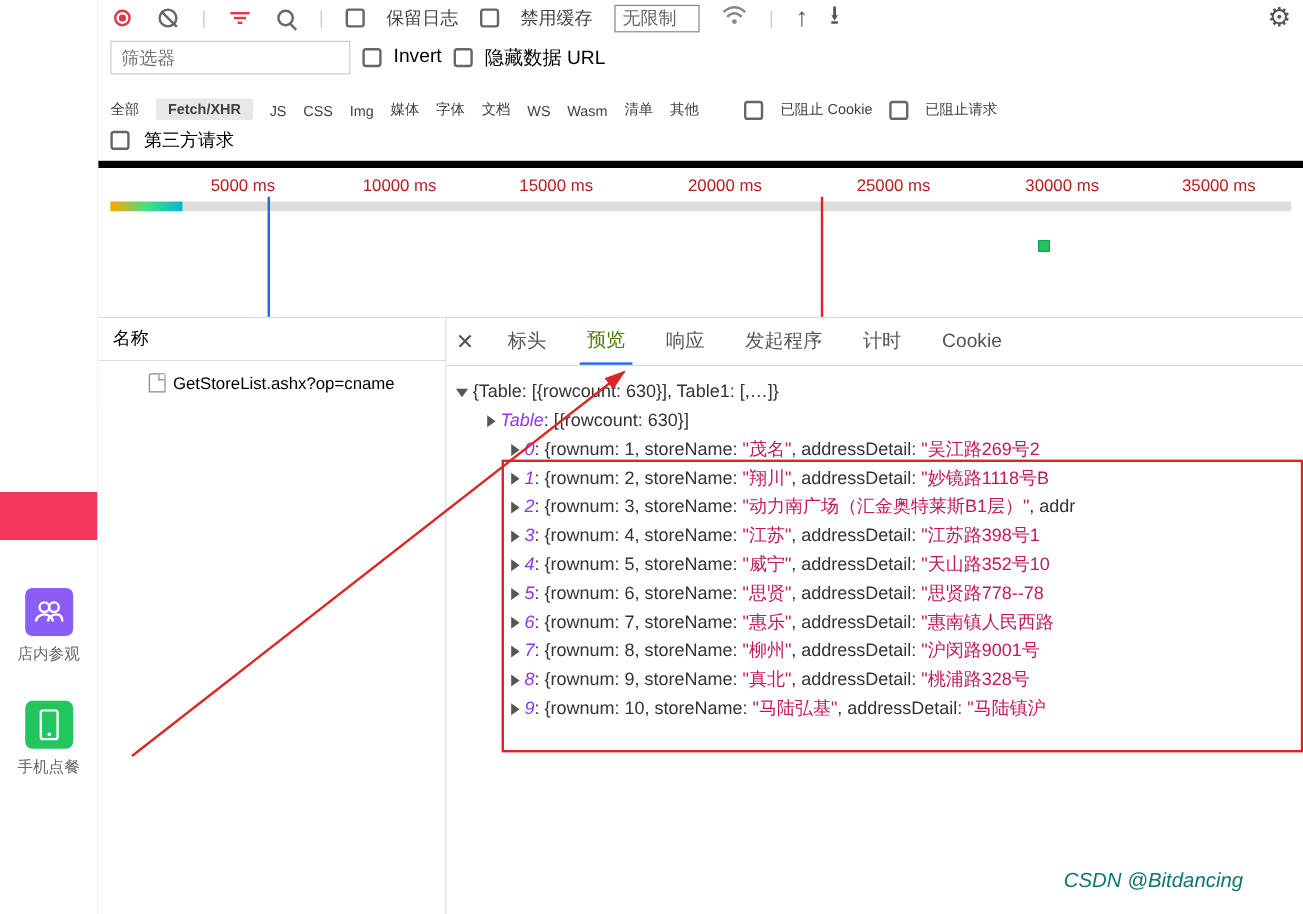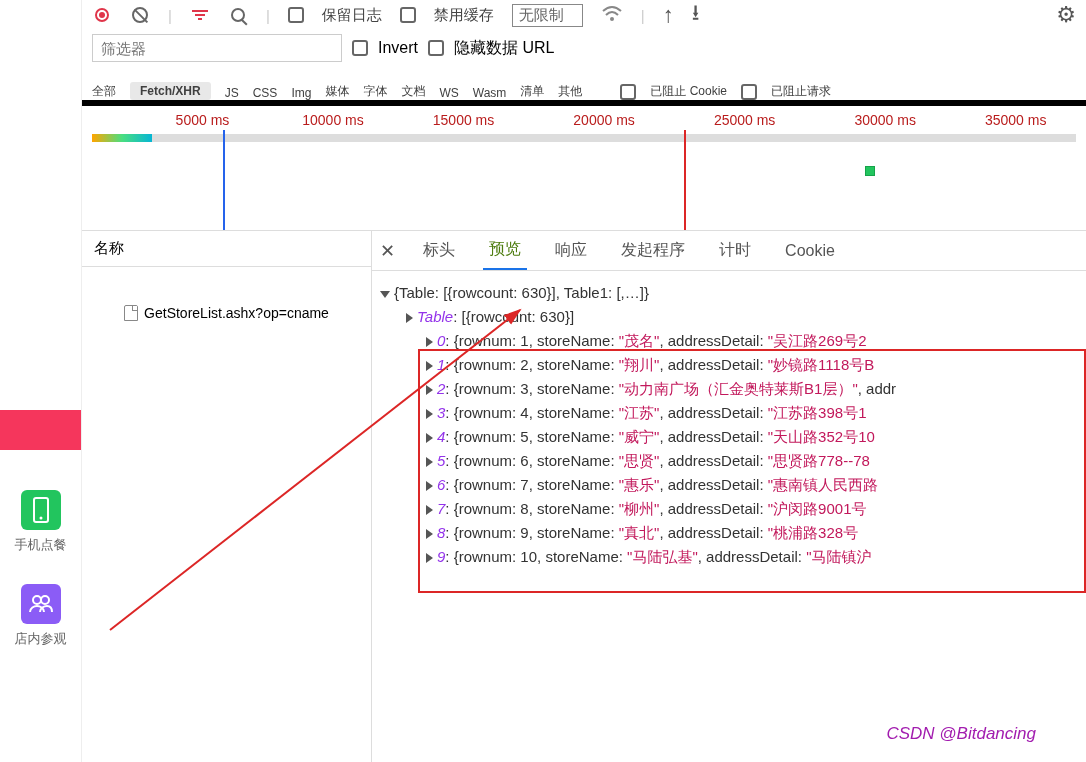--- a/index.html
+++ b/index.html
@@ -21,81 +21,81 @@
 .block-circle::after { content:''; width:18px; height:2px; background:#666; position:absolute; top:6px; left:-2px; transform:rotate(45deg);}
 .filter-lines { display:inline-flex; flex-direction:column; gap:2px;}
 .filter-lines i { display:block; height:2px; background:#e0354a;}
 .filter-lines i:nth-child(1){width:16px;} .filter-lines i:nth-child(2){width:10px;margin-left:3px;} .filter-lines i:nth-child(3){width:4px;margin-left:6px;}
 .search-glass { width:14px;height:14px;border:2px solid #666;border-radius:50%;position:relative;}
 .search-glass::after{content:'';width:2px;height:8px;background:#666;position:absolute;bottom:-6px;right:-2px;transform:rotate(-45deg);}
 .chk { width:16px; height:16px; border:2px solid #666; border-radius:3px; display:inline-block;}
 .select-box { border:1px solid #888; padding:1px 18px 1px 6px; font-size:15px; color:#666; position:relative;}
 .gear { font-size:22px; color:#555;}
 .filter-row { height: 36px; display:flex; align-items:center; padding: 0 10px; gap:10px; }
-.filter-input { width: 250px; height: 28px; border:1px solid #ccc; padding: 0 8px; font-size:15px; color:#999; background:#fff;}
+.filter-input { width: 200px; height: 28px; border:1px solid #ccc; padding: 0 8px; font-size:15px; color:#999; background:#fff;}
 .type-row { height: 34px; display:flex; align-items:flex-end; padding: 0 10px; gap:14px; font-size:12px; color:#404040; flex-wrap:wrap;}
 .type-row .pill { background:#e8e8e8; padding:2px 10px; border-radius:3px;font-weight:bold;}
 .type-row2 { height: 34px; display:flex; align-items:center; padding: 0 10px; gap:12px; font-size:15px;}
 .timeline { height: 130px; border-top:6px solid #000000; position:relative; font-family: monospace; font-size:14px; color:#b91c1c;}
 .timeline-labels { display:flex; position:absolute; top:6px; left:0; right:0;}
 .timeline-labels span { position:absolute; transform:translateX(-50%);}
 .timeline-track { position:absolute; top:28px; left:10px; right:10px; height:8px; background:#ddd;}
 .timeline-track::before { content:''; position:absolute; left:0; top:0; height:8px; width:60px; background:linear-gradient(90deg,#ffa500,#4ade80,#06b6d4);}
 .marker-blue { position:absolute; top:24px; bottom:0; width:2px; background:#2563eb;}
 .marker-red { position:absolute; top:24px; bottom:0; width:2px; background:#dc2626;}
 .green-sq { position:absolute; width:10px; height:10px; background:#22c55e; border:1px solid #16a34a;}
 .request-panel { flex:1; display:flex; border-top:1px solid #ddd; }
-.name-col { width: 290px; border-right:1px solid #ddd; display:flex; flex-direction:column;gap:28px;}
+.name-col { width: 290px; border-right:1px solid #ddd; display:flex; flex-direction:column;}
 .name-header { height:36px; border-bottom:1px solid #ddd; display:flex; align-items:center; padding:0 12px; font-size:15px;}
 .name-item { height:36px; display:flex; align-items:center; padding:0 10px; font-size:14px; gap:6px; background:#fff;justify-content:center;}
 .file-icon { width:14px; height:16px; border:1px solid #888; border-radius:2px 2px 0 0; position:relative;}
 .file-icon::after{content:'';position:absolute;top:0;right:0;width:4px;height:4px;background:#fff;border-left:1px solid #888;border-bottom:1px solid #888;}
 .detail-col { flex:1; display:flex; flex-direction:column; overflow:hidden;}
 .tabs { height:40px; display:flex; align-items:center; border-bottom:1px solid #ddd; padding:0 8px; gap:22px; font-size:16px; color:#555;}
 .tabs .close-x { font-size:18px; color:#555; cursor:pointer;}
 .tabs .tab { padding:8px 6px; cursor:pointer;}
 .tabs .active { color:#4d7c0f; border-bottom:2px solid #1a73e8;}
 .json-view { flex:1; padding:10px 8px; font-family: Consolas, monospace; font-size:15px; color:#333; overflow:hidden; position:relative; line-height:24px;}
 .json-line { white-space:nowrap;}
 .tri { display:inline-block; width:0; height:0; border-style:solid; vertical-align:middle; margin-right:4px;}
 .tri-down { border-width:7px 5px 0 5px; border-color:#555 transparent transparent transparent;}
 .tri-right { border-width:5px 0 5px 7px; border-color:transparent transparent transparent #555;}
 .key { color:#9333ea;font-style:italic;}
 .str { color:#c2185b;}
 .ind1 { padding-left:26px;}
 .ind2 { padding-left:46px;}
 .red-box { position:absolute; border:2px solid #dc2626; left:46px; right:0; top:78px; height:244px;}
 .arrow-svg { position:absolute; pointer-events:none; z-index:10;}
-.watermark { position:absolute; bottom:18px; right:50px; font-size:17px; color:#a21caf; font-style:italic;}
+.watermark { position:absolute; bottom:18px; right:50px; font-size:17px; color:#0f766e; font-style:italic;}
 .up-arrow,.down-arrow { font-size:22px; color:#555;}
 </style>
 </head>
 <body>
 
 <div class="left-sidebar">
   <div class="sidebar-hot"></div>
-  <div class="sidebar-app">
-    <div class="icon-box phone-bg">
-      <svg width="20" height="26" viewBox="0 0 20 26">
-          <rect x="3" y="1" width="14" height="24" rx="2" fill="none" stroke="#fff" stroke-width="2"></rect>
-          <circle cx="10" cy="21" r="1.5" fill="#fff"></circle>
-        </svg>
-    </div>
-    <div class="label">手机点餐</div>
-  </div>
   <div class="sidebar-app">
     <div class="icon-box group-bg">
       <svg width="26" height="20" viewBox="0 0 26 20">
           <circle cx="9" cy="6" r="4" fill="none" stroke="#fff" stroke-width="2"></circle>
           <circle cx="17" cy="6" r="4" fill="none" stroke="#fff" stroke-width="2"></circle>
           <path d="M2 18c0-4 4-6 7-6s7 2 7 6" fill="none" stroke="#fff" stroke-width="2"></path>
           <path d="M12 18c0-4 4-6 7-6s5 2 5 6" fill="none" stroke="#fff" stroke-width="2"></path>
         </svg>
     </div>
     <div class="label">店内参观</div>
+  </div>
+  <div class="sidebar-app">
+    <div class="icon-box phone-bg">
+      <svg width="20" height="26" viewBox="0 0 20 26">
+          <rect x="3" y="1" width="14" height="24" rx="2" fill="none" stroke="#fff" stroke-width="2"></rect>
+          <circle cx="10" cy="21" r="1.5" fill="#fff"></circle>
+        </svg>
+    </div>
+    <div class="label">手机点餐</div>
   </div>
 </div>
 
 <div class="main">
 
   <div class="top-toolbar">
     <span class="icon-btn">
         <span class="record-dot"></span>
       </span>
     <span class="icon-btn">
@@ -153,20 +153,24 @@
     <span>Wasm</span>
     <span>清单</span>
     <span>其他</span>
     <span style="width:10px;"></span>
     <span class="chk"></span>
     <span>已阻止 Cookie</span>
     <span class="chk"></span>
     <span>已阻止请求</span>
   </div>
 
+  <div class="type-row2">
+    <span class="chk"></span>
+    <span>第三方请求</span>
+  </div>
 
   <div class="timeline">
     <div class="timeline-labels">
       <span style="left:12%">5000 ms</span>
       <span style="left:25%">10000 ms</span>
       <span style="left:38%">15000 ms</span>
       <span style="left:52%">20000 ms</span>
       <span style="left:66%">25000 ms</span>
       <span style="left:80%">30000 ms</span>
       <span style="left:93%">35000 ms</span>

